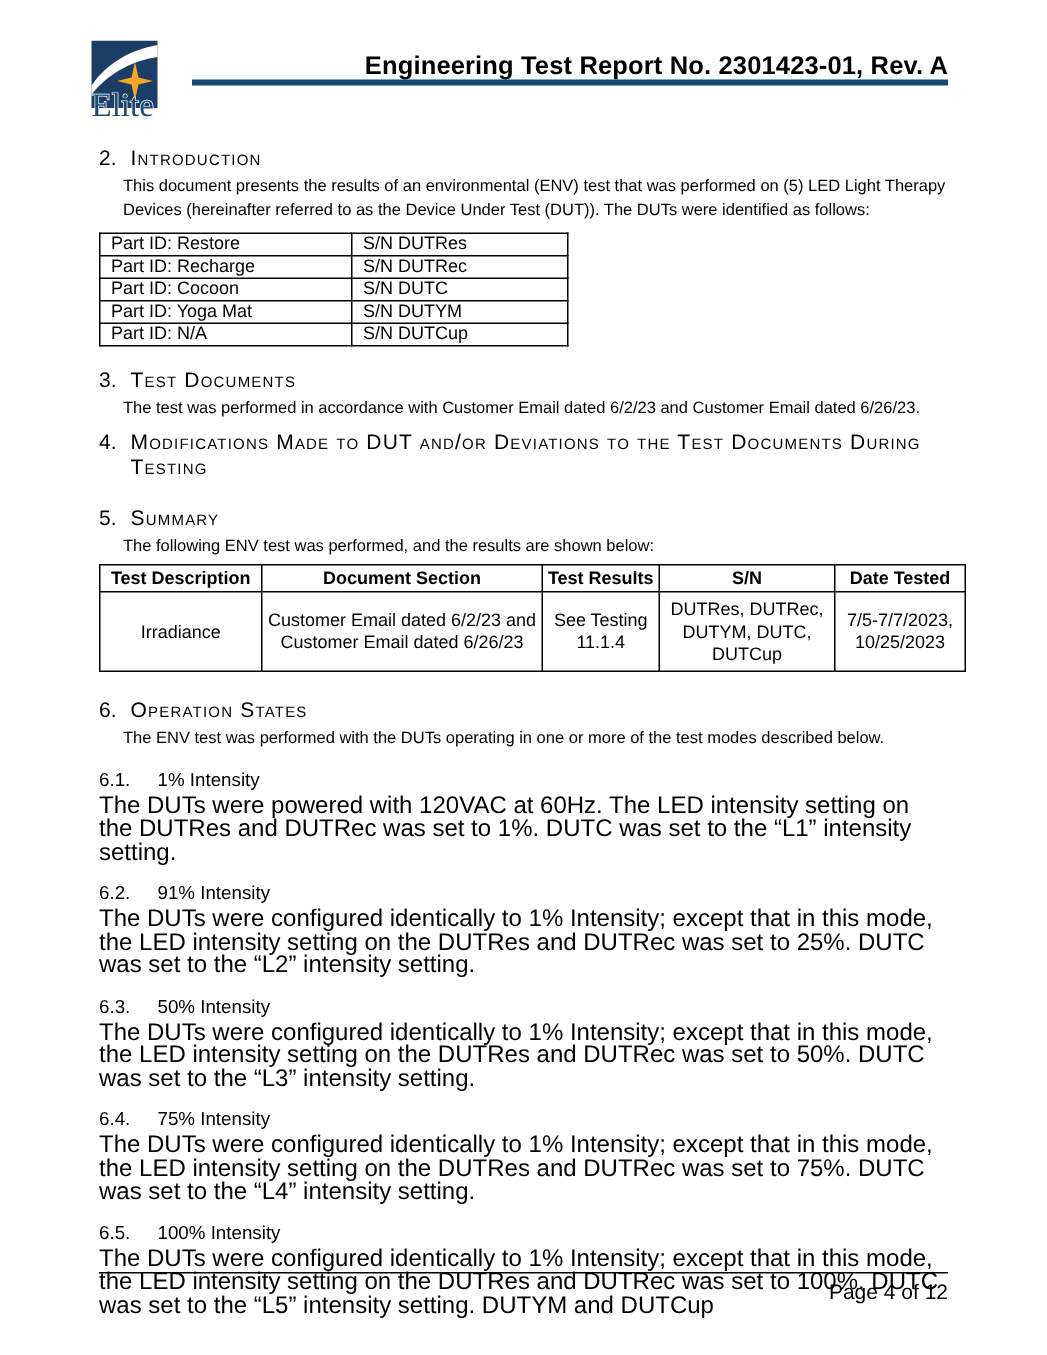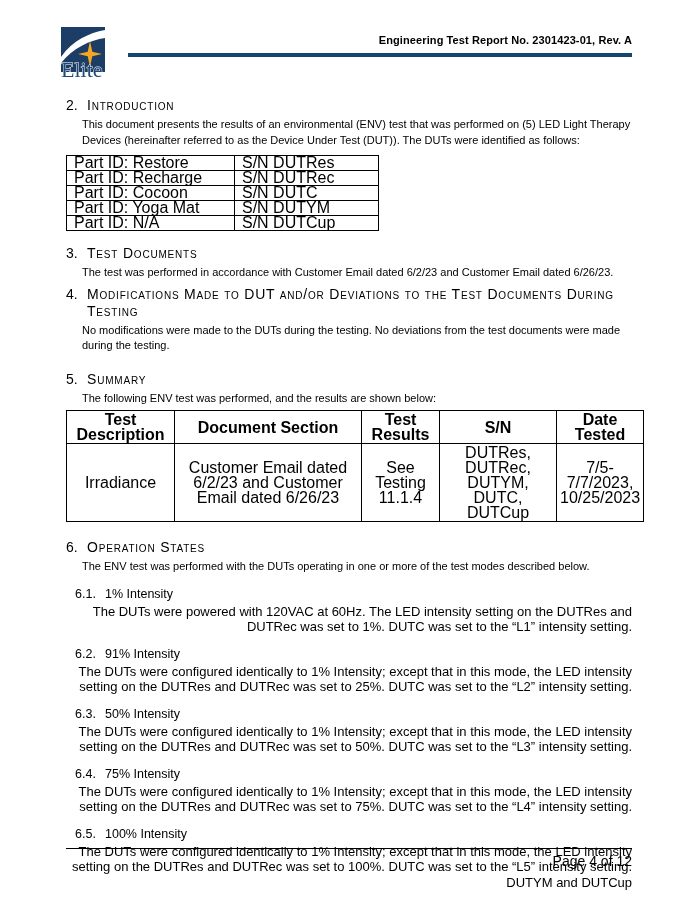--- a/index.html
+++ b/index.html
@@ -9,21 +9,21 @@
     width: 698px;
     height: 903px;
     background: #fff;
     overflow: hidden;
   }
 
   
   .logo { position: absolute; left: 60px; top: 27px; }
   .header-title {
     position: absolute; left: 128px; top: 34px; width: 504px;
-    text-align: right; font-size: 11px; font-weight: 700;
+    text-align: right; font-size: 17px; font-weight: 700;
     letter-spacing: 0.1px;
   }
   .header-rule {
     position: absolute; left: 128px; top: 53px; width: 504px; height: 4px;
     background: #17466F;
   }
 
   
   .content { position: absolute; left: 66px; top: 97px; width: 566px; }
 
@@ -40,51 +40,51 @@
   .mt14 { margin-top: 14px; }
   .mt17 { margin-top: 17px; }
   .mt5  { margin-top: 5px; }
 
   
   .dut-table {
     border-collapse: collapse; margin-top: 7px;
     border: 1.5px solid #000;
   }
   .dut-table td {
-    border: 1px solid #000; font-size: 16px;
+    border: 1px solid #000; font-size: 12px;
     height: 13px; line-height: 13px; padding: 0 4px 1px 7px;
     white-space: nowrap;
   }
   .dut-table td.c1 { width: 156px; }
   .dut-table td.c2 { width: 132px; }
 
   
   .sum-table {
     border-collapse: collapse; table-layout: fixed;
     width: 566px; margin-top: 4px; border: 1.5px solid #000;
   }
   .sum-table th, .sum-table td {
-    border: 1px solid #000; font-size: 16px; text-align: center;
+    border: 1px solid #000; font-size: 12px; text-align: center;
     vertical-align: middle; padding: 1px 3px; line-height: 15px;
   }
   .sum-table th { font-weight: 700; height: 14px; }
   .sum-table td { height: 50px; }
   .w-desc { width: 101px; }
   .w-doc  { width: 180px; }
   .w-res  { width: 71px; }
   .w-sn   { width: 110px; }
   .w-date { width: 80px; }
 
   
   .sub-h {
     display: flex; margin: 12px 0 0 0; font-weight: 400;
-    font-size: 12.5px; line-height: 15px; text-align: center;
+    font-size: 12.5px; line-height: 15px;
   }
   .sub-h .num { flex: none; width: 39px; }
-  .sub-p { margin: 2px 0 0 0; font-size: 13px; line-height: 15.5px; text-align: right; }
+  .sub-p { margin: 2px 0 0 0; font-size: 16px; line-height: 15.5px; }
 
   
   .footer-rule { position: absolute; left: 66px; top: 848px; width: 566px; height: 1px; background: #000; }
   .footer-label {
     position: absolute; left: 66px; top: 853px; width: 566px;
     text-align: right; font-size: 14px;
   }
 </style>
 </head>
 <body>
@@ -138,21 +138,20 @@
     <h2 class="sec-h mt14">
       <span class="num">3.</span>
       <span class="t">Test Documents</span>
     </h2>
     <p class="body-p">The test was performed in accordance with Customer Email dated 6/2/23 and Customer Email dated 6/26/23.</p>
 
     <h2 class="sec-h mt5">
       <span class="num">4.</span>
       <span class="t">Modifications Made to DUT and/or Deviations to the Test Documents During Testing</span>
     </h2>
-    <p class="body-p">No modifications were made to the DUTs during the testing. No deviations from the test documents were made during the testing.</p>
 
     <h2 class="sec-h mt17">
       <span class="num">5.</span>
       <span class="t">Summary</span>
     </h2>
     <p class="body-p">The following ENV test was performed, and the results are shown below:</p>
 
     <table class="sum-table">
       <thead>
         <tr>

